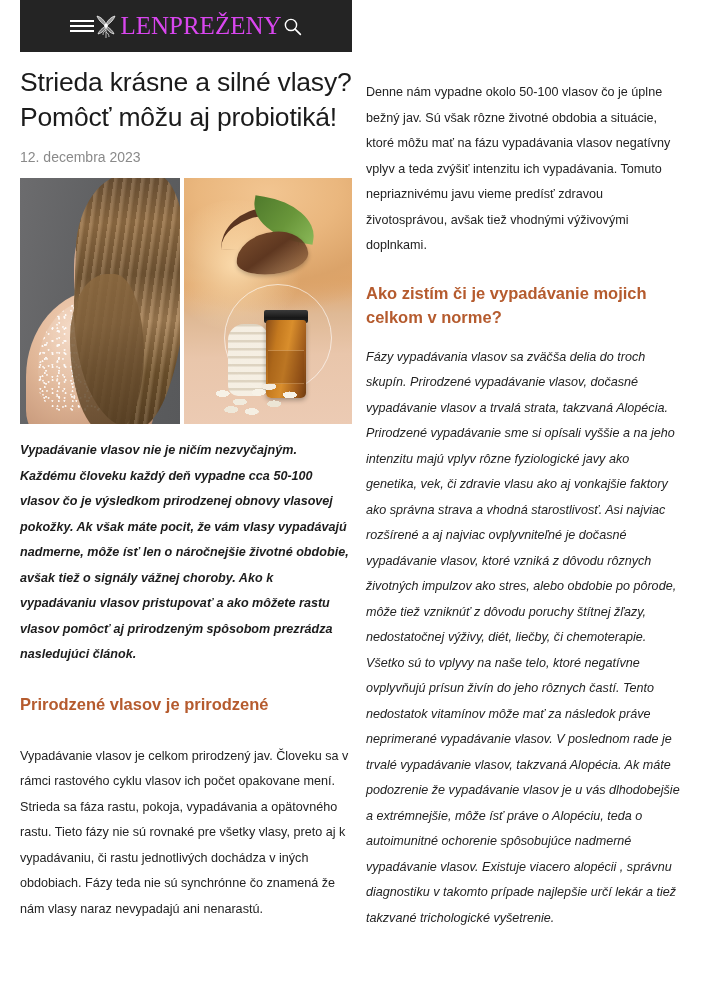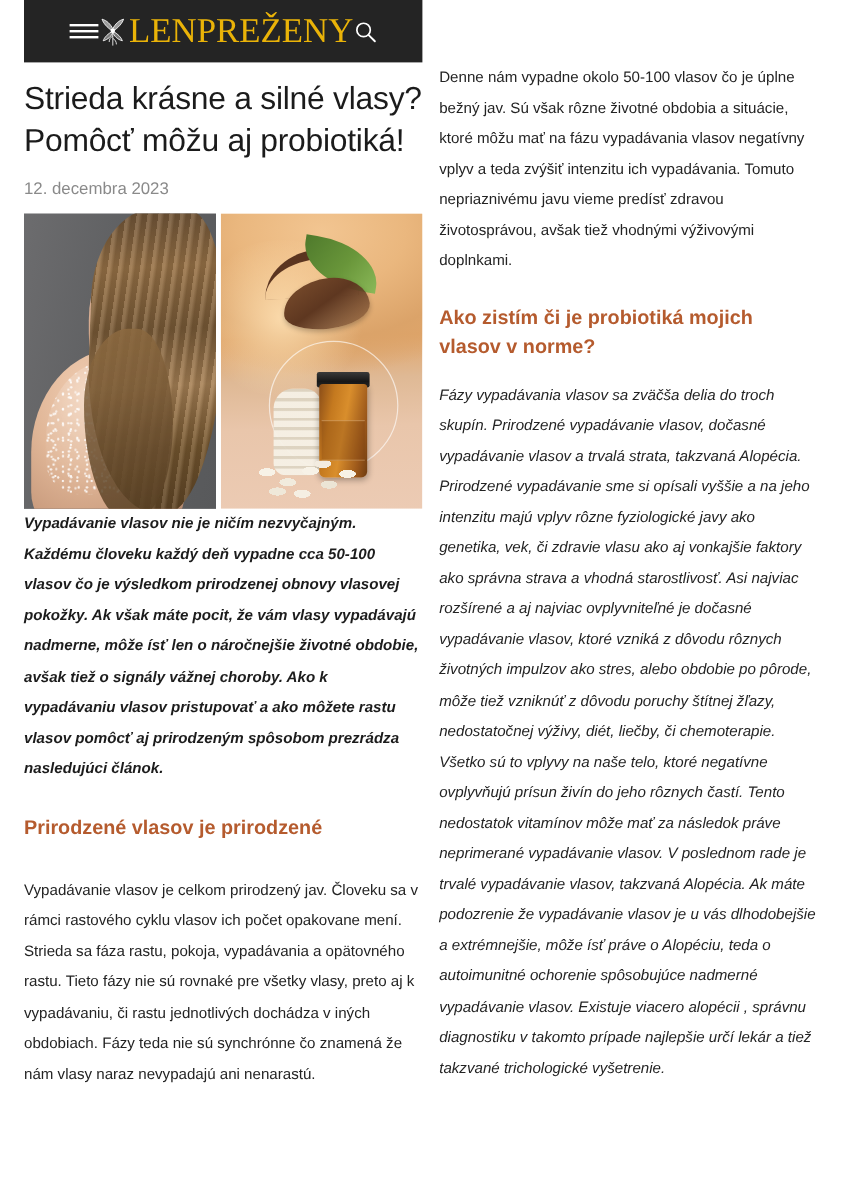--- a/index.html
+++ b/index.html
@@ -22,21 +22,21 @@
   
   .col-left {
     position: absolute;
     left: 20px;
     top: 0;
     width: 332px;
   }
   .col-right {
     position: absolute;
     left: 366px;
-    top: 52px;
+    top: 80px;
     width: 316px;
   }
 
   
   .site-header {
     width: 332px;
     height: 52px;
     background: #242424;
     display: flex;
     align-items: center;
@@ -58,23 +58,23 @@
     height: 2px;
     background: #ffffff;
   }
   .logo-flower {
     width: 22px;
     height: 26px;
     display: block;
     margin: 0 1px 0 -2px;
   }
   .logo-word {
-    color: #eab308;
+    color: #d946ef;
     font-family: "Liberation Serif", serif;
-    font-size: 29px;
+    font-size: 25px;
     line-height: 30px;
     letter-spacing: 0px;
     font-weight: 400;
     white-space: nowrap;
   }
   .search-icon {
     width: 19px;
     height: 19px;
     margin-left: -1px;
     margin-top: 1px;
@@ -275,20 +275,21 @@
       radial-gradient(ellipse 7px 3.4px at 52% 26%, #f7f2e7 0%, #f7f2e7 99%, transparent 100%),
       radial-gradient(ellipse 7px 3.4px at 70% 62%, #ece5d5 0%, #ece5d5 99%, transparent 100%),
       radial-gradient(ellipse 7px 3.4px at 88% 34%, #f7f2e7 0%, #f7f2e7 99%, transparent 100%),
       radial-gradient(ellipse 7px 3.4px at 20% 80%, #efe8d9 0%, #efe8d9 99%, transparent 100%),
       radial-gradient(ellipse 7px 3.4px at 44% 86%, #f5efe3 0%, #f5efe3 99%, transparent 100%),
       radial-gradient(ellipse 7px 3.4px at 64% 8%,  #f3ece0 0%, #f3ece0 99%, transparent 100%);
   }
 
   
   .lead {
+    margin-top: 14px;
     font-size: 12.6px;
     line-height: 25.5px;
     font-weight: 700;
     font-style: italic;
     color: #1c1c1c;
   }
 
   
   .section-heading {
     font-size: 16.5px;
@@ -379,18 +380,18 @@
     <p class="lead">Vypadávanie vlasov nie je ničím nezvyčajným. Každému človeku každý deň vypadne cca 50-100 vlasov čo je výsledkom prirodzenej obnovy vlasovej pokožky. Ak však máte pocit, že vám vlasy vypadávajú nadmerne, môže ísť len o náročnejšie životné obdobie,  avšak tiež o signály vážnej choroby. Ako k vypadávaniu vlasov pristupovať a ako môžete rastu vlasov pomôcť aj prirodzeným spôsobom prezrádza nasledujúci článok.</p>
 
     <h2 class="section-heading h-left">Prirodzené vlasov je prirodzené</h2>
     <p class="body-text p-left-1">Vypadávanie vlasov je celkom prirodzený jav. Človeku sa v rámci rastového cyklu vlasov ich počet opakovane mení. Strieda sa fáza rastu, pokoja, vypadávania a opätovného rastu. Tieto fázy nie sú rovnaké pre všetky vlasy, preto aj k vypadávaniu, či rastu jednotlivých dochádza v iných obdobiach. Fázy teda nie sú synchrónne čo znamená že nám vlasy naraz nevypadajú ani nenarastú.</p>
   </div>
 
   <div class="col-right">
 
     <p class="body-text p-right-1">Denne nám vypadne okolo 50-100 vlasov čo je úplne bežný jav. Sú však rôzne životné obdobia a situácie, ktoré môžu mať na fázu vypadávania vlasov negatívny vplyv a teda zvýšiť intenzitu ich vypadávania. Tomuto nepriaznivému javu vieme predísť zdravou životosprávou, avšak tiež vhodnými výživovými doplnkami.</p>
 
-    <h2 class="section-heading h-right">Ako zistím či je probiotiká mojich vlasov v norme?</h2>
+    <h2 class="section-heading h-right">Ako zistím či je vypadávanie mojich celkom v norme?</h2>
 
     <p class="body-text p-right-2">Fázy vypadávania vlasov sa zväčša delia do troch skupín. Prirodzené vypadávanie vlasov, dočasné vypadávanie vlasov a trvalá strata, takzvaná Alopécia.  Prirodzené vypadávanie sme si opísali vyššie a na jeho intenzitu majú vplyv rôzne fyziologické javy ako genetika, vek, či zdravie vlasu ako aj vonkajšie faktory ako správna strava a vhodná starostlivosť.  Asi najviac rozšírené a aj najviac ovplyvniteľné je dočasné vypadávanie vlasov, ktoré vzniká z dôvodu rôznych životných impulzov ako stres, alebo obdobie po pôrode, môže tiež vzniknúť z dôvodu poruchy štítnej žľazy, nedostatočnej výživy, diét, liečby, či chemoterapie. Všetko sú to vplyvy na naše telo, ktoré negatívne ovplyvňujú prísun živín do jeho rôznych častí. Tento nedostatok vitamínov môže mať za následok práve neprimerané vypadávanie vlasov. V poslednom rade je trvalé vypadávanie vlasov, takzvaná Alopécia. Ak máte podozrenie že vypadávanie vlasov je u vás dlhodobejšie a extrémnejšie, môže ísť práve o Alopéciu, teda o autoimunitné ochorenie spôsobujúce nadmerné vypadávanie vlasov. Existuje viacero alopécii , správnu diagnostiku v takomto prípade najlepšie určí lekár a tiež takzvané trichologické vyšetrenie.</p>
   </div>
 
 </div>
 
 </body></html>

